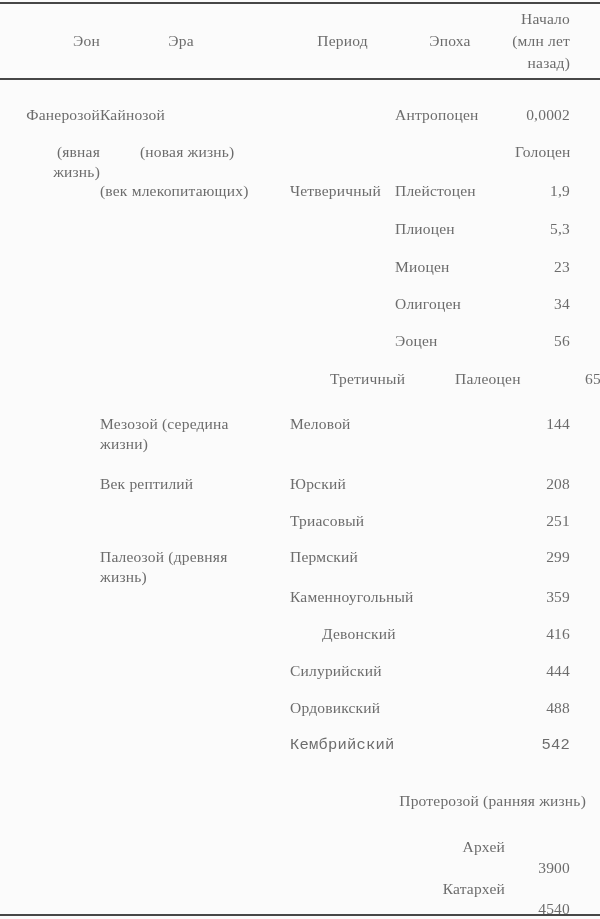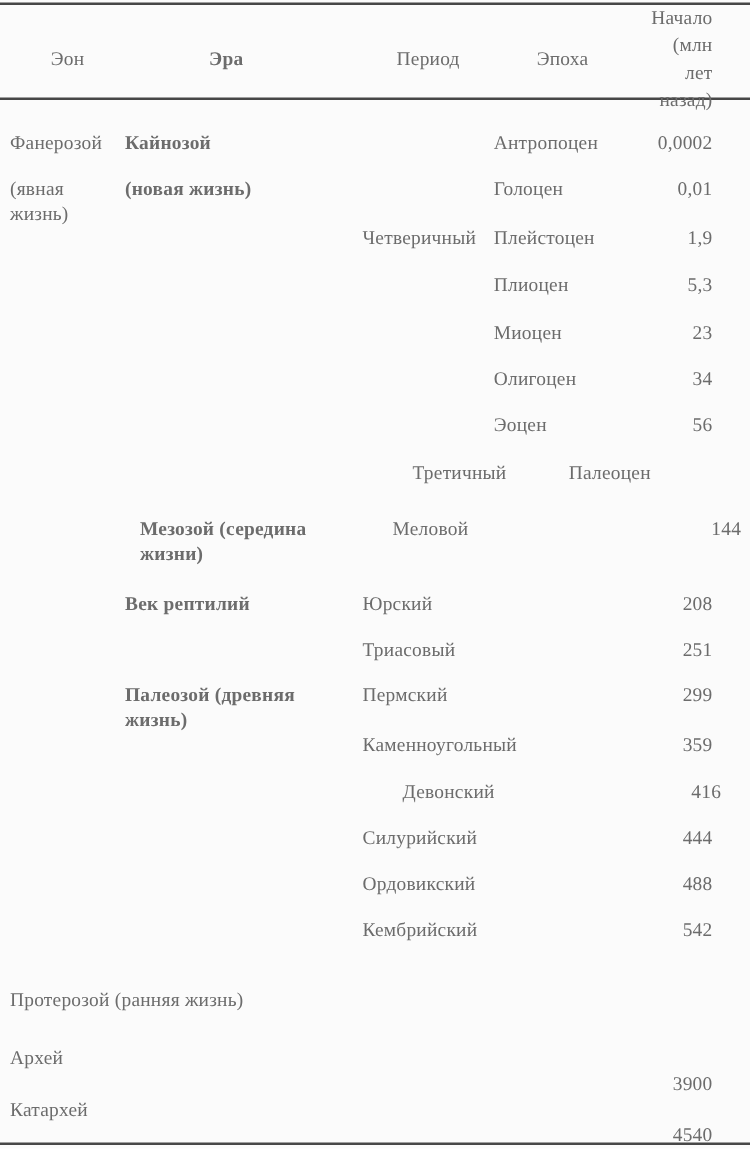--- a/index.html
+++ b/index.html
@@ -20,25 +20,25 @@
     display:grid;
     grid-template-columns:92px 162px 133px 110px 1fr;
     padding-left:8px;padding-right:30px;
   }
   .header{height:74px;align-items:center;}
   .h-cell{text-align:center;}
   .h-start{text-align:center;line-height:22px;}
   .tbody{padding-top:25px;}
   .row{align-items:start;}
   .cell{line-height:20px;}
-  .c-eon{grid-column:1;}
-  .c-era{grid-column:2;font-weight:bold;}
+  .c-eon{grid-column:1;text-align:right;}
+  .c-era{grid-column:2;}
   .c-period{grid-column:3;margin-left:28px;}
   .c-epoch{grid-column:4;}
-  .c-start{grid-column:5;text-align:right;margin-left:16px;}
+  .c-start{grid-column:5;text-align:right;}
   .span4{grid-column:1 / span 4;}
 </style>
 </head>
 <body>
 
 <div class="page">
 
   <div class="rule rule-top"></div>
 
   <div class="grid5 header">
@@ -56,29 +56,30 @@
   <div class="rule"></div>
 
   <div class="tbody">
       <div class="grid5 row" style="height: 37px;">
     <div class="cell c-eon">Фанерозой</div>
     <div class="cell c-era">Кайнозой</div>
     <div class="cell c-period"></div>
     <div class="cell c-epoch">Антропоцен</div>
     <div class="cell c-start">0,0002</div>
   </div>
-      <div class="grid5 row" style="height: 39px;">
+      <div class="grid5 row" style="height: 39px; gap: 40px;">
     <div class="cell c-eon">(явная жизнь)</div>
     <div class="cell c-era">(новая жизнь)</div>
     <div class="cell c-period"></div>
     <div class="cell c-epoch">Голоцен</div>
     <div class="cell c-start">0,01</div>
   </div>
       <div class="grid5 row" style="height: 38px;">
     <div class="cell c-eon"></div>
+    <div class="cell c-era">(век млекопитающих)</div>
     <div class="cell c-period">Четверичный</div>
     <div class="cell c-epoch">Плейстоцен</div>
     <div class="cell c-start">1,9</div>
   </div>
       <div class="grid5 row" style="height: 38px;">
     <div class="cell c-eon"></div>
     <div class="cell c-era"></div>
     <div class="cell c-period"></div>
     <div class="cell c-epoch">Плиоцен</div>
     <div class="cell c-start">5,3</div>
@@ -104,21 +105,21 @@
     <div class="cell c-epoch">Эоцен</div>
     <div class="cell c-start">56</div>
   </div>
       <div class="grid5 row" style="height: 45px; gap: 20px;">
     <div class="cell c-eon"></div>
     <div class="cell c-era"></div>
     <div class="cell c-period">Третичный</div>
     <div class="cell c-epoch">Палеоцен</div>
     <div class="cell c-start">65,5</div>
   </div>
-      <div class="grid5 row" style="height: 60px; gap: 12px;">
+      <div class="grid5 row" style="height: 60px;">
     <div class="cell c-eon"></div>
     <div class="cell c-era">Мезозой (середина жизни)</div>
     <div class="cell c-period">Меловой</div>
     <div class="cell c-epoch"></div>
     <div class="cell c-start">144</div>
   </div>
       <div class="grid5 row" style="height: 37px;">
     <div class="cell c-eon"></div>
     <div class="cell c-era">Век рептилий</div>
     <div class="cell c-period">Юрский</div>
@@ -160,21 +161,21 @@
     <div class="cell c-epoch"></div>
     <div class="cell c-start">444</div>
   </div>
       <div class="grid5 row" style="height: 37px;">
     <div class="cell c-eon"></div>
     <div class="cell c-era"></div>
     <div class="cell c-period">Ордовикский</div>
     <div class="cell c-epoch"></div>
     <div class="cell c-start">488</div>
   </div>
-      <div class="grid5 row" style="height: 56px;">
+      <div class="grid5 row" style="height: 56px; font-family: Liberation Mono, monospace;">
     <div class="cell c-eon"></div>
     <div class="cell c-era"></div>
     <div class="cell c-period">Кембрийский</div>
     <div class="cell c-epoch"></div>
     <div class="cell c-start">542</div>
   </div>
       <div class="grid5 row" style="height: 46px; gap: 27px;">
     <div class="cell c-eon span4">Протерозой (ранняя жизнь)</div>
     <div class="cell c-era"></div>
     <div class="cell c-period"></div>

